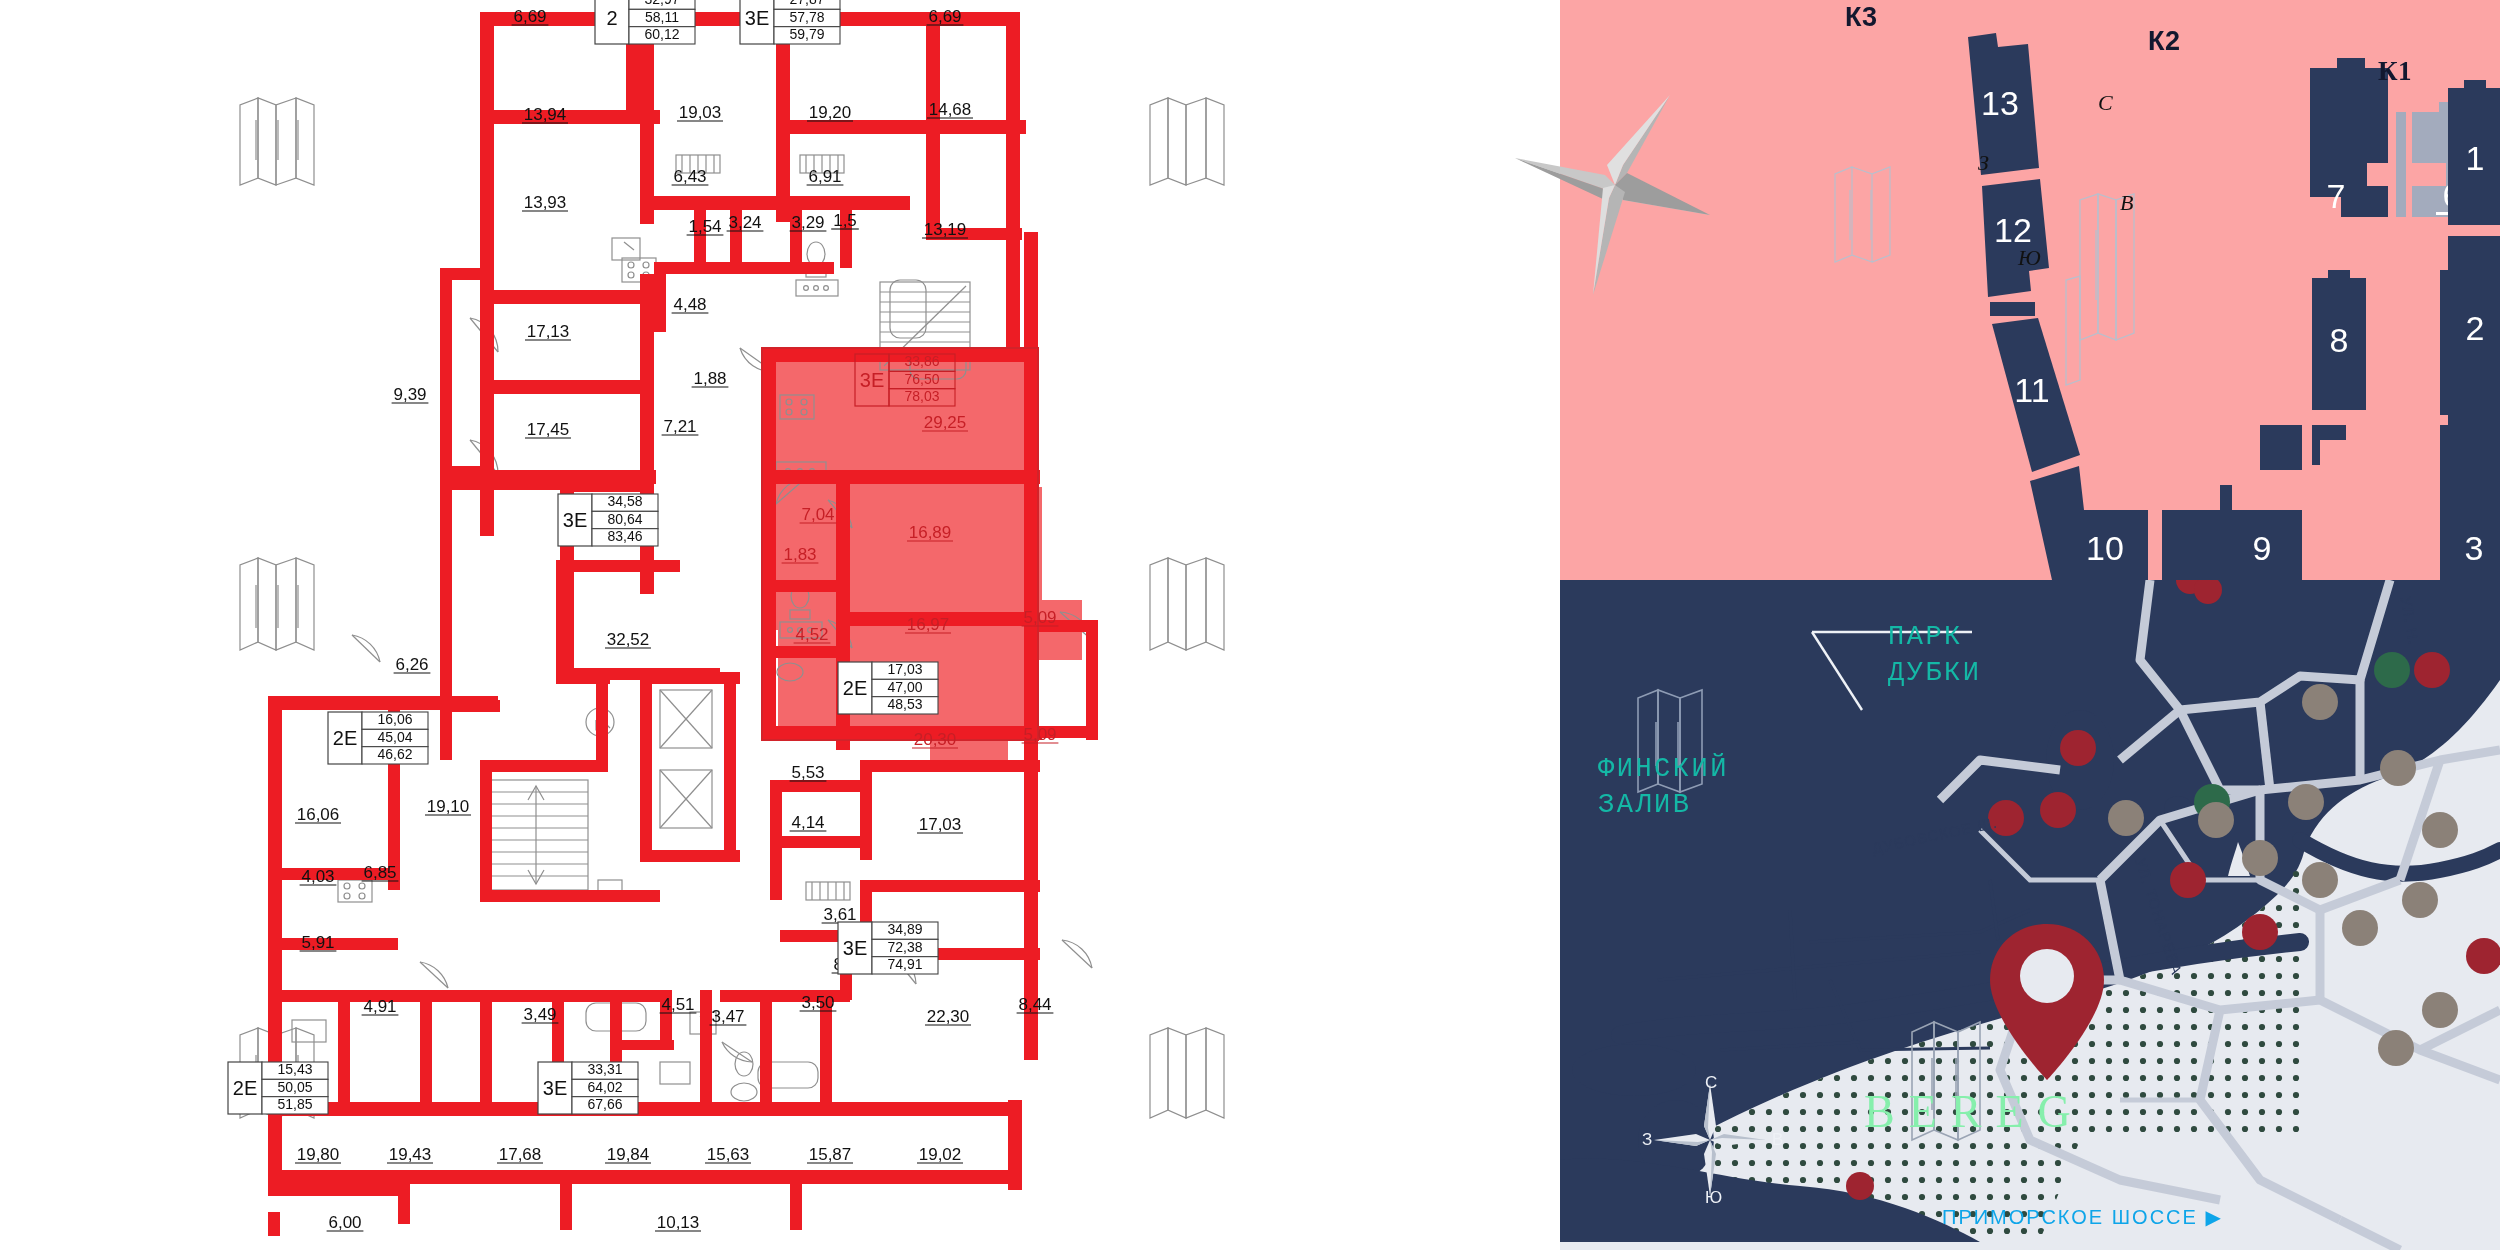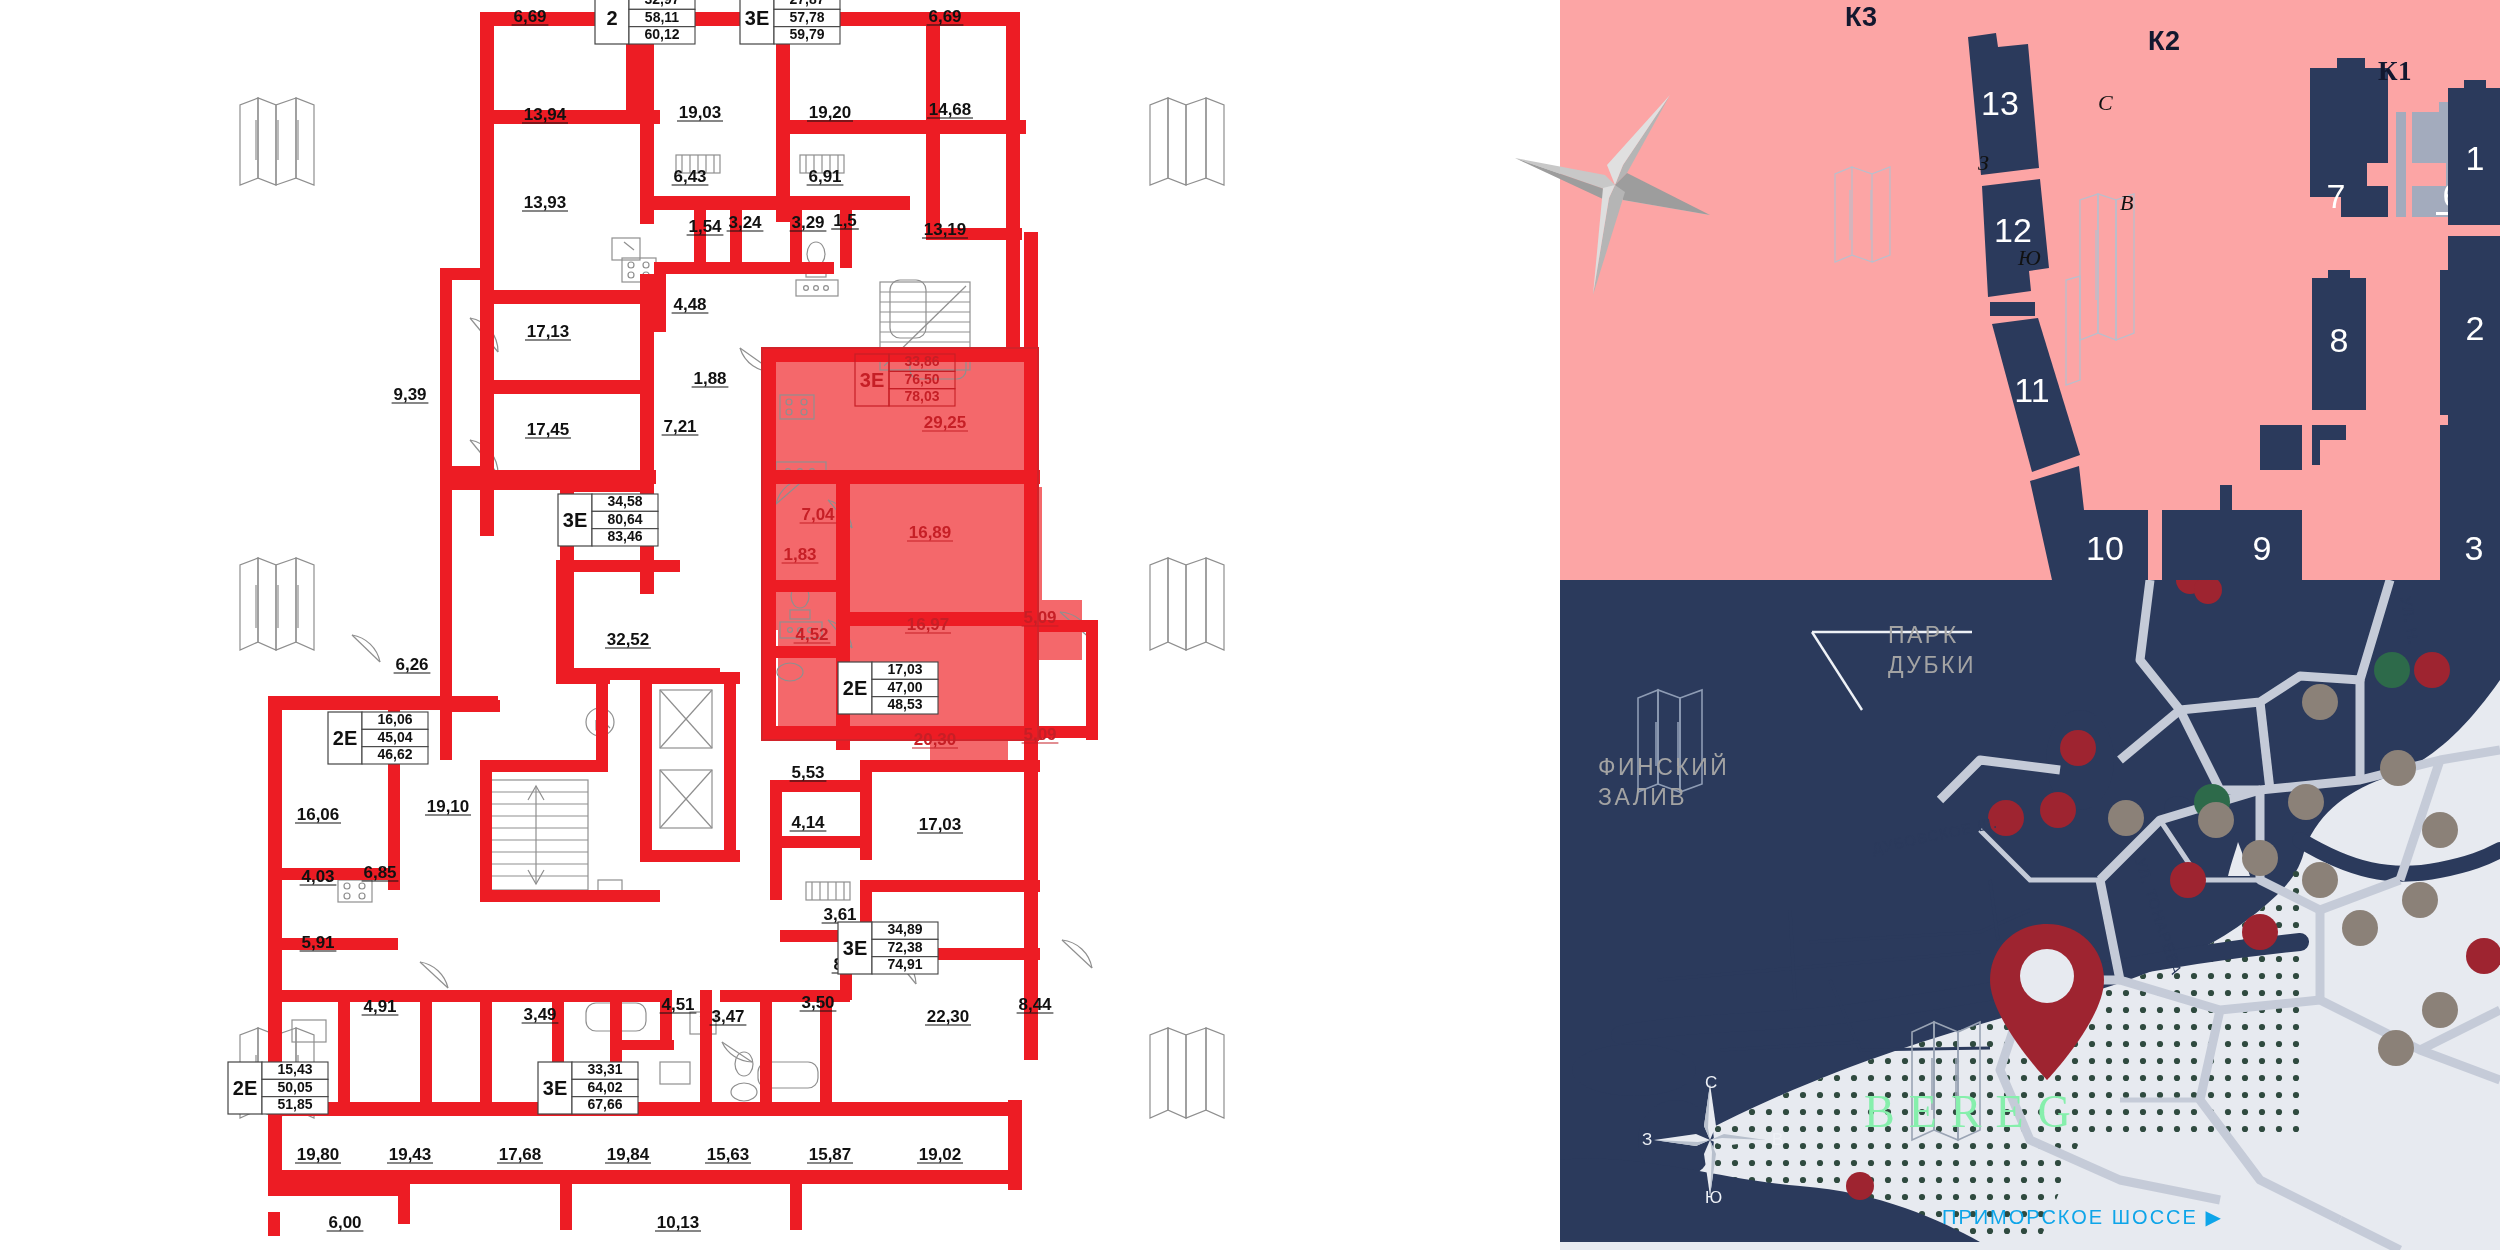--- a/index.html
+++ b/index.html
@@ -8,21 +8,21 @@
   body {
     width:2500px; height:1250px;
     background:#ffffff;
     font-family:"Liberation Sans", sans-serif;
     overflow:hidden;
     position:relative;
   }
   .stage { position:absolute; inset:0; }
 
   
-  #floorplan { position:absolute; left:0; top:0; width:1560px; height:1250px;font-weight:bold; }
+  #floorplan { position:absolute; left:0; top:0; width:1560px; height:1250px; }
   #floorplan svg { display:block; }
 
   
   #siteplan { position:absolute; left:1560px; top:0; width:940px; height:580px; background:#fca5a5; }
   #siteplan svg { display:block; }
 
   .kLabel {
     position:absolute;
     font-family:"Liberation Sans", sans-serif;
     font-weight:bold;
@@ -31,24 +31,24 @@
     letter-spacing:0.5px;
   }
 
   
   #locmap { position:absolute; left:1560px; top:580px; width:940px; height:670px;
             background:#2b3a5c; overflow:hidden; }
   #locmap svg { display:block; }
 
   .maplabel {
     position:absolute;
-    color:#a3a3a3;
-    font-family:Liberation Sans, sans-serif;
+    color:#14b8a6;
+    font-family:Liberation Mono, monospace;
     letter-spacing:2.5px;
-    font-size:23px;
+    font-size:27px;
     line-height:1.32;
     white-space:pre-line;
   }
   .road-label {
     position:absolute;
     color:#2b3a5c;
     font-size:15px;
     letter-spacing:1.2px;
     font-family:"Liberation Sans", sans-serif;
     white-space:nowrap;

